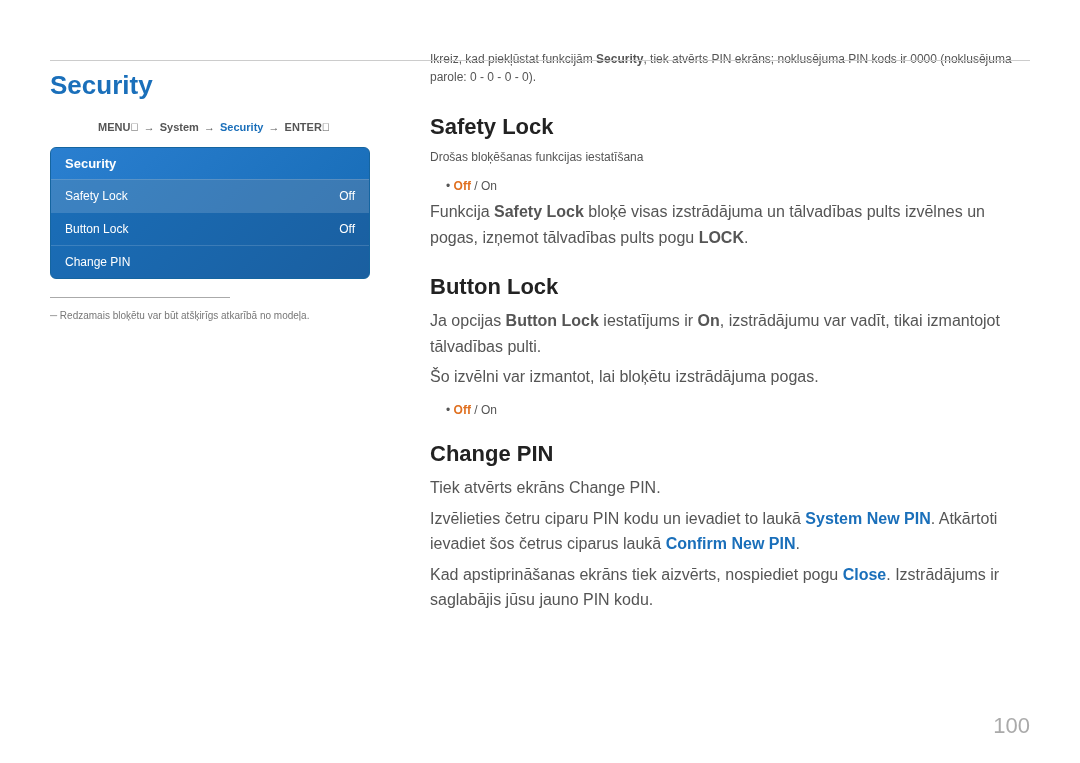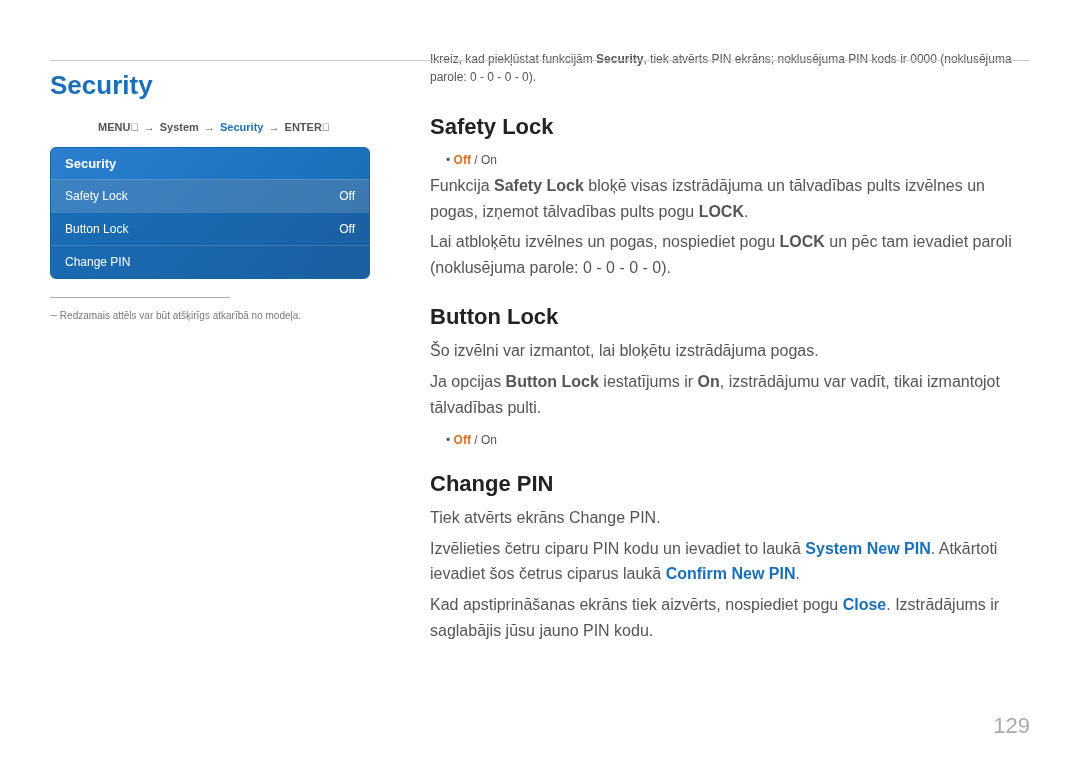--- a/index.html
+++ b/index.html
@@ -215,62 +215,60 @@
         <span class="item-label">Button Lock</span>
         <span class="item-value">Off</span>
       </div>
       <div class="menu-item">
         <span class="item-label">Change PIN</span>
         <span class="item-value"></span>
       </div>
     </div>
 
     <div class="left-divider"></div>
-    <p class="footnote">─  Redzamais attēls var būt atšķirīgs atkarībā no modeļa.</p>
+    <p class="footnote">─  Redzamais bloķētu var būt atšķirīgs atkarībā no modeļa.</p>
   </div>
 
   <div class="right-column">
     <p class="intro-text">
       Ikreiz, kad piekļūstat funkcijām <strong>Security</strong>, tiek atvērts PIN ekrāns; noklusējuma PIN kods ir 0000 (noklusējuma parole: 0 - 0 - 0 - 0).
     </p>
 
     <div class="section-wrap">
       <h2 class="section-title">Safety Lock</h2>
+      <p class="section-desc">Drošas bloķēšanas funkcijas iestatīšana</p>
       <p class="bullet-item">
         <span class="accent-orange">Off</span>
         <span> / </span>
         <span>On</span>
       </p>
       <p class="section-body">
         Funkcija <strong>Safety Lock</strong> bloķē visas izstrādājuma un tālvadības pults izvēlnes un pogas, izņemot tālvadības pults pogu <strong>LOCK</strong>.
       </p>
-      <p class="section-body">
-        Lai atbloķētu izvēlnes un pogas, nospiediet pogu <strong>LOCK</strong> un pēc tam ievadiet paroli (noklusējuma parole: 0 - 0 - 0 - 0).
-      </p>
     </div>
 
     <div class="section-wrap">
       <h2 class="section-title">Button Lock</h2>
+      <p class="section-body">
+        Ja opcijas <strong>Button Lock</strong> iestatījums ir <strong>On</strong>, izstrādājumu var vadīt, tikai izmantojot tālvadības pulti.
+      </p>
       <p class="section-body">Šo izvēlni var izmantot, lai bloķētu izstrādājuma pogas.</p>
-      <p class="section-body">
-        Ja opcijas <strong>Button Lock</strong> iestatījums ir <strong>On</strong>, izstrādājumu var vadīt, tikai izmantojot tālvadības pulti.
-      </p>
       <p class="bullet-item">
         <span class="accent-orange">Off</span>
         <span> / </span>
         <span>On</span>
       </p>
     </div>
 
     <div class="section-wrap">
       <h2 class="section-title">Change PIN</h2>
       <p class="section-body">Tiek atvērts ekrāns Change PIN.</p>
       <p class="section-body">
         Izvēlieties četru ciparu PIN kodu un ievadiet to laukā <strong class="accent-blue">System New PIN</strong>. Atkārtoti ievadiet šos četrus ciparus laukā <span class="accent-blue"><strong>Confirm New PIN</strong></span>.
       </p>
       <p class="section-body">
         Kad apstiprināšanas ekrāns tiek aizvērts, nospiediet pogu <strong class="accent-blue">Close</strong>. Izstrādājums ir saglabājis jūsu jauno PIN kodu.
       </p>
     </div>
   </div>
 
-  <div class="page-number">129</div>
+  <div class="page-number">100</div>
 </div>
 
 </body></html>

